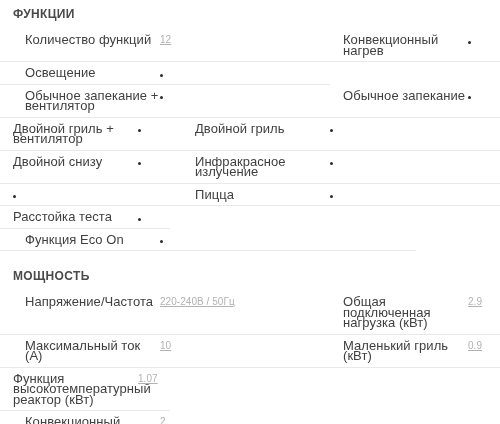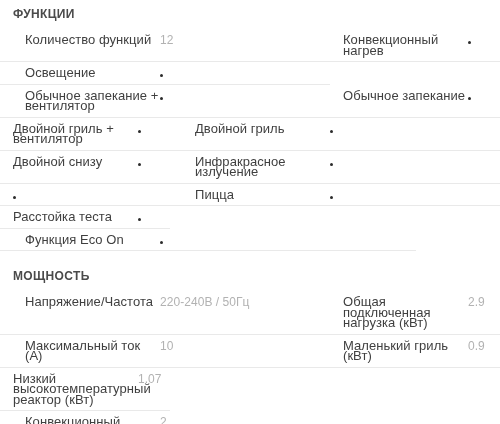--- a/index.html
+++ b/index.html
@@ -77,25 +77,26 @@
   }
   .row.col-right .label {
     width: 125px;
     flex: 0 0 125px;
   }
   .row.full .label {
     width: 135px;
     flex: 0 0 135px;
   }
   .row .value {
-    font-size: 12px;
+    font-size: 10px;
     line-height: 10.5px;
     color: #b2b2b2;
     letter-spacing: 0.05px;
     flex: 1 1 auto;
+    text-decoration: underline;
   }
   .dot {
     display: inline-block;
     width: 3px;
     height: 3px;
     border-radius: 50%;
     background: #2b2b2b;
     margin-top: 3.5px;
     vertical-align: middle;
   }
@@ -173,21 +174,21 @@
         </div>
         <div class="row col-left">
           <div class="label">Максимальный ток (А)</div>
           <div class="value">10</div>
         </div>
         <div class="row col-right">
           <div class="label">Маленький гриль (кВт)</div>
           <div class="value">0.9</div>
         </div>
         <div class="row col-right">
-          <div class="label">Низкий высокотемпературный реактор (кВт)</div>
+          <div class="label">Функция высокотемпературный реактор (кВт)</div>
           <div class="value">1.07</div>
         </div>
         <div class="row full">
           <div class="label">Конвекционный высокотемпературный реактор (кВт)</div>
           <div class="value">2</div>
         </div>
       </div>
     </div>
     <div class="section sec-drugoe">
       <div class="section-title">ДРУГОЕ</div>

